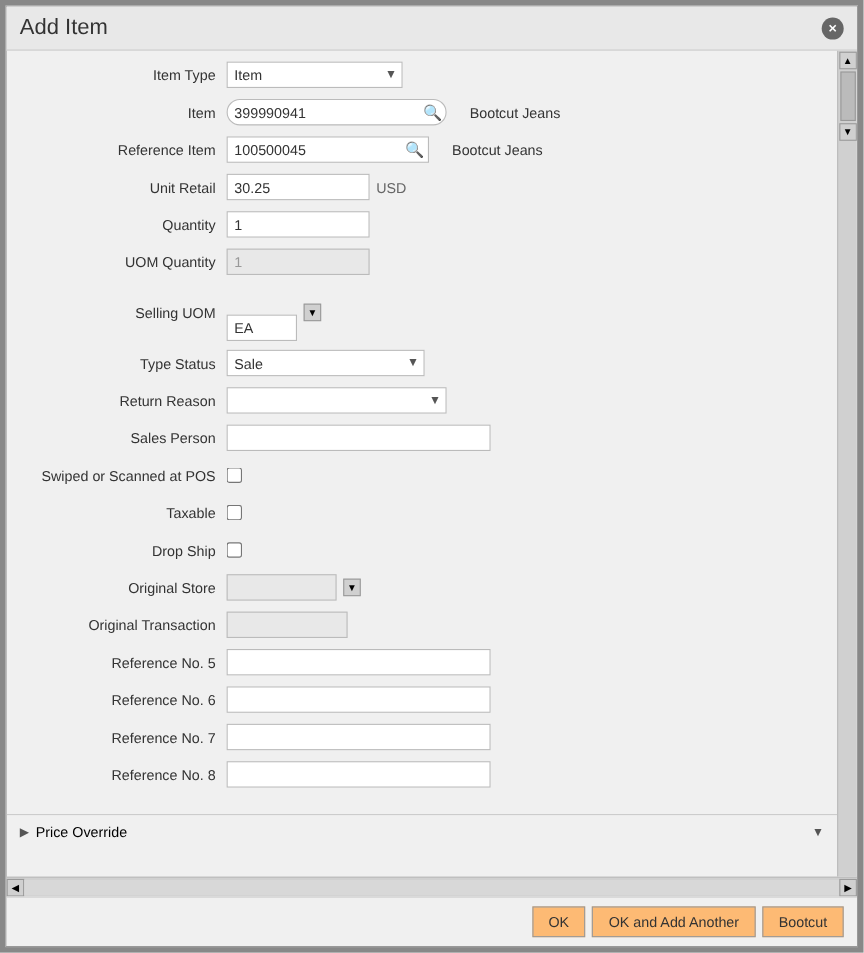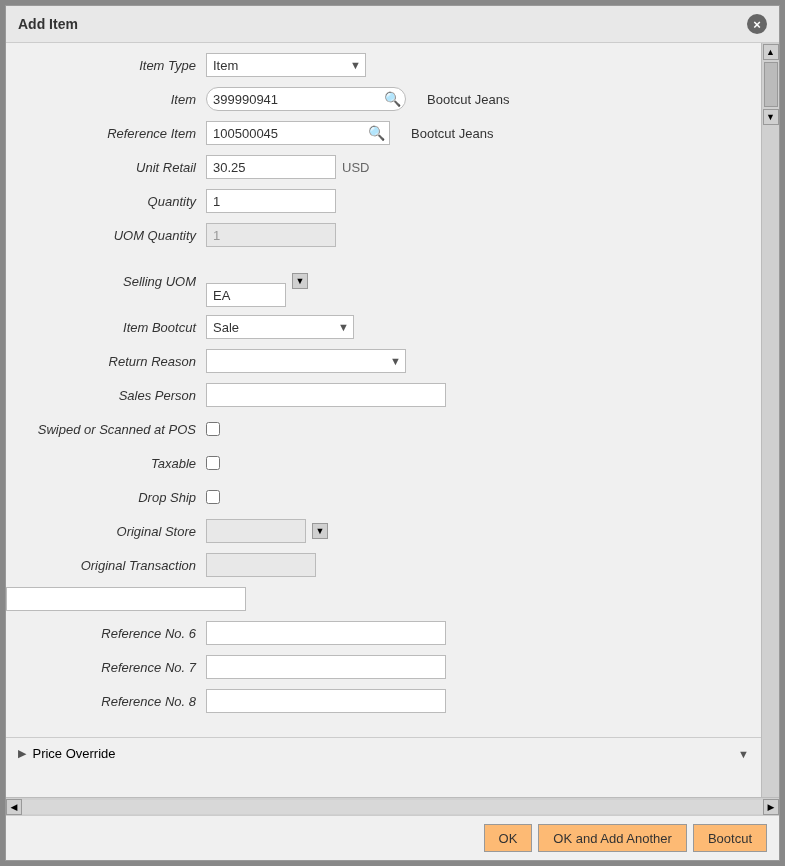--- a/index.html
+++ b/index.html
@@ -1,22 +1,22 @@
 <!DOCTYPE html>
 <html><head>
   <meta charset="utf-8">
   <style>
     * { box-sizing: border-box; margin: 0; padding: 0; font-family: Arial, sans-serif; font-size: 13px; }
     body { background: #888; display: flex; justify-content: center; align-items: center; width: 785px; height: 866px; overflow: hidden; }
     .dialog { width: 775px; height: 856px; background: #f0f0f0; border: 1px solid #999; display: flex; flex-direction: column; position: relative; }
     .title-bar { background: #e8e8e8; border-bottom: 1px solid #ccc; padding: 8px 12px; display: flex; justify-content: space-between; align-items: center; }
-    .title-text { font-weight: bold; font-size: 14px; color: #333; text-align: center; }
+    .title-text { font-weight: normal; font-size: 20px; color: #333; text-align: center; }
     .close-btn { width: 20px; height: 20px; background: #666; border-radius: 50%; display: flex; align-items: center; justify-content: center; cursor: pointer; color: white; font-size: 13px; font-weight: bold; }
     .form-row { display: flex; align-items: center; margin-bottom: 6px; min-height: 28px; }
-    .label { text-align: right; width: 200px; min-width: 200px; padding-right: 10px; color: #333; font-weight: normal; font-style: italic; }
+    .label { text-align: right; width: 200px; min-width: 200px; padding-right: 10px; color: #333; font-weight: normal; }
     .field-area { display: flex; align-items: center; gap: 6px; }
     input[type="text"] { border: 1px solid #bbb; padding: 3px 6px; height: 24px; background: white; color: #333; outline: none; }
     input[type="text"].disabled-field { background: #e8e8e8; color: #999; }
     .input-with-search { position: relative; display: inline-flex; align-items: center; }
     .input-with-search input { width: 200px; padding-right: 24px; }
     .search-icon { position: absolute; right: 4px; color: #666; font-size: 14px; }
     .item-name { color: #333; margin-left: 15px; }
     select { border: 1px solid #bbb; padding: 3px 20px 3px 6px; height: 24px; background: white; color: #333; outline: none; appearance: none; cursor: pointer; }
     .select-wrapper { position: relative; display: inline-flex; align-items: center; }
     .select-wrapper select { padding-right: 24px; }
@@ -105,30 +105,30 @@
       <div class="form-row">
         <div class="label">UOM Quantity</div>
         <div class="field-area">
           <input type="text" value="1" style="width: 130px;" class="disabled-field">
         </div>
       </div>
 
       <div class="form-row">
         <div class="label">Selling UOM</div>
         <div class="field-area">
-          <input type="text" value="EA" style="width: 80px; margin-top: 28px;">
+          <input type="text" value="EA" style="width: 64px; margin-top: 28px;">
           <div class="po-dropdown">▼</div>
         </div>
       </div>
 
       <div class="form-row">
-        <div class="label">Item Bootcut</div>
+        <div class="label">Type Status</div>
         <div class="field-area">
           <div class="select-wrapper">
-            <select style="width:148px;">
+            <select style="width:180px;">
               <option>Sale</option>
               <option>Return</option>
               <option>Exchange</option>
             </select>
             <span class="select-arrow">▼</span>
           </div>
         </div>
       </div>
 
       <div class="form-row">
@@ -180,20 +180,21 @@
       </div>
 
       <div class="form-row">
         <div class="label">Original Transaction</div>
         <div class="field-area">
           <input type="text" style="width: 110px; background: rgb(232, 232, 232);">
         </div>
       </div>
 
       <div class="form-row">
+        <div class="label">Reference No. 5</div>
         <div class="field-area">
           <input type="text" value="" style="width: 240px;">
         </div>
       </div>
 
       <div class="form-row">
         <div class="label">Reference No. 6</div>
         <div class="field-area">
           <input type="text" value="" style="width: 240px;">
         </div>

